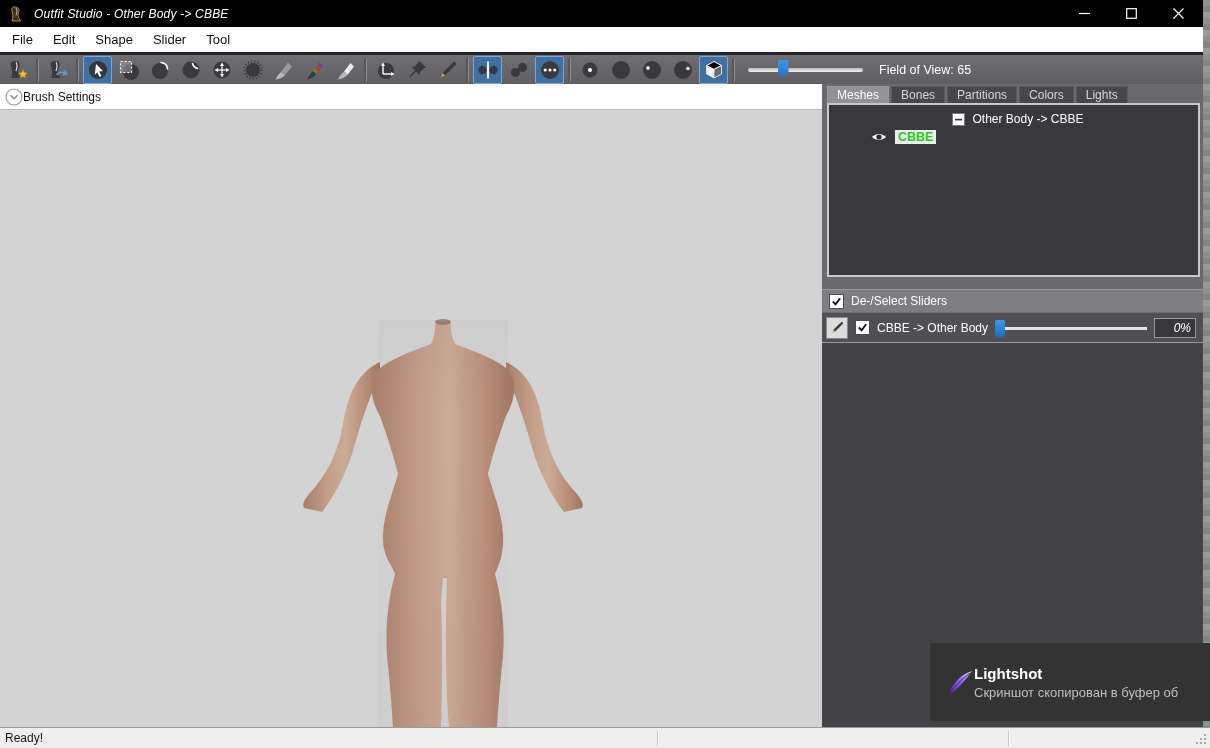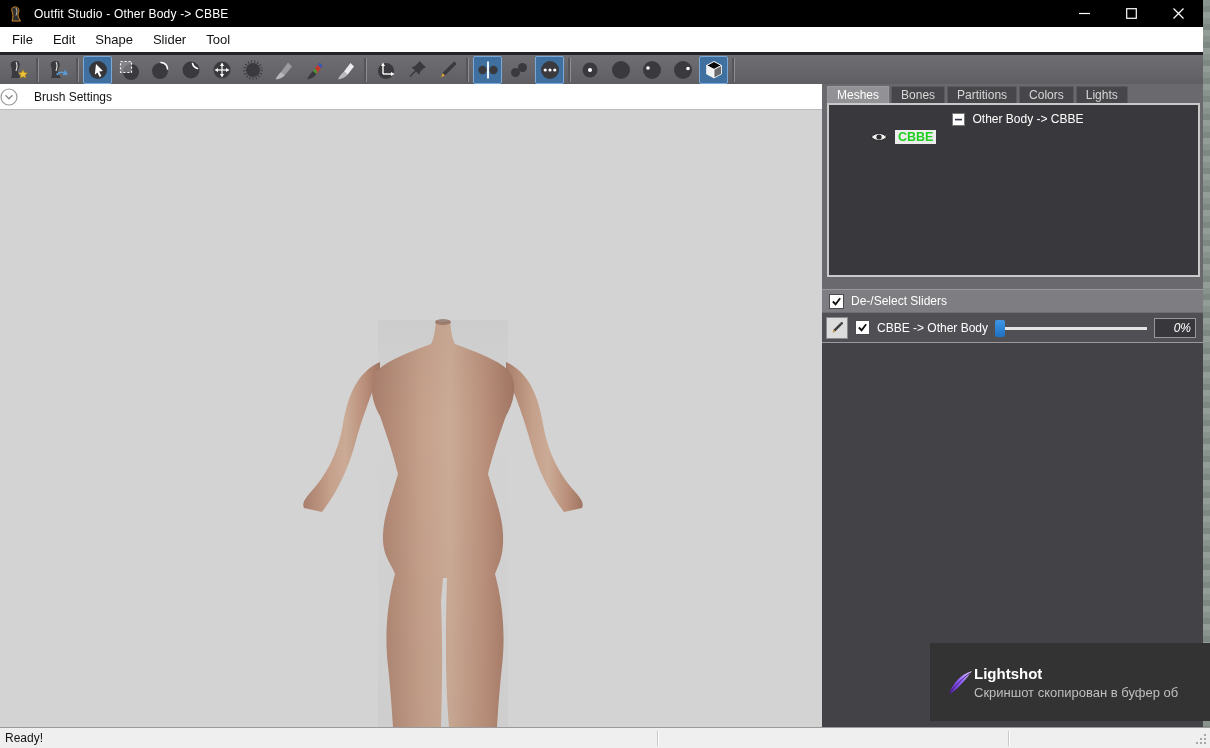--- a/index.html
+++ b/index.html
@@ -1,21 +1,21 @@
 <!DOCTYPE html>
 <html><head>
 <meta charset="utf-8">
 <style>
   html,body{margin:0;padding:0;background:#2a2a2a;}
   .window{position:relative;width:1210px;height:748px;background:#6a6a6e;
     font-family:"Liberation Sans",sans-serif;overflow:hidden;}
 
   
   .titlebar{position:absolute;top:0;left:0;width:1210px;height:27px;background:#000;
-    display:flex;align-items:center;color:#fff;}
+    display:flex;align-items:center;color:#fff;font-style:italic;}
   .app-icon{width:16px;height:16px;margin:0 9px 0 9px;display:flex;}
   .title{font-size:12px;letter-spacing:.2px;}
   .win-controls{margin-left:auto;display:flex;height:100%;margin-right:8px;}
   .win-btn{width:47px;display:flex;align-items:center;justify-content:center;cursor:default;}
 
   
   .menubar{position:absolute;top:27px;left:0;width:1210px;height:25px;background:#fff;
     display:flex;align-items:center;padding-left:2px;box-sizing:border-box;}
   .menu-item{font-size:13px;color:#111;padding:8px 10px;line-height:25px;}
 
@@ -32,21 +32,21 @@
   .fov-group{display:flex;align-items:center;margin-left:10px;}
   .fov-slider{position:relative;width:115px;height:20px;}
   .fov-groove{position:absolute;left:0;right:0;top:8px;height:4px;background:linear-gradient(#bdbdbd,#f2f2f2);border-radius:2px;}
   .fov-thumb{position:absolute;top:0;width:11px;height:19px;background:linear-gradient(#3f97e8,#1f6fc0);
     clip-path:polygon(0 0,100% 0,100% 62%,50% 100%,0 62%);}
   .fov-label{margin-left:16px;color:#fff;font-size:12.5px;white-space:nowrap;}
 
   
   .brush-header{position:absolute;left:0;top:84px;width:822px;height:26px;background:#fff;
     border-bottom:1px solid #bcbcbc;box-sizing:border-box;display:flex;align-items:center;
-    gap:16px;font-size:12px;color:#111;}
+    gap:0;padding-left:5px;font-size:12px;color:#111;}
   .viewport{position:absolute;left:0;top:110px;width:822px;height:617px;background:#d3d3d3;overflow:hidden;}
   .viewport svg{display:block;}
 
   
   .right-panel{position:absolute;left:822px;top:84px;width:381px;height:643px;background:#6a6a6e;
     display:flex;flex-direction:column;box-sizing:border-box;}
   .tabs{display:flex;padding:2px 0 0 5px;height:17px;}
   .tab{font-size:12px;line-height:17px;padding:0 9px;background:#47474b;color:#d6d6d6;
     margin-right:2px;border:1px solid #5a5a5e;border-bottom:none;white-space:nowrap;}
   .tab.active{background:#929296;color:#fff;border-color:#9a9a9e;}
@@ -329,20 +329,27 @@
           <span class="tb-ic">
             <svg viewBox="0 0 22 22" width="22" height="22">
               <polygon points="11,2.5 18.5,6.5 11,10.5 3.5,6.5" fill="#0a0a0a" stroke="#fff" stroke-width="1"></polygon>
               <polygon points="3.5,6.5 11,10.5 11,19 3.5,15" fill="#f2f2f2" stroke="#fff" stroke-width="0.6"></polygon>
               <polygon points="18.5,6.5 11,10.5 11,19 18.5,15" fill="#6a6a6e" stroke="#fff" stroke-width="0.8"></polygon>
             </svg>
           </span>
         </div>
         <div class="tb-sep"></div>
       </div>
+    <div class="fov-group">
+      <div class="fov-slider">
+        <div class="fov-groove"></div>
+        <div class="fov-thumb" id="fovThumb" style="left: calc(30% - 5px);"></div>
+      </div>
+      <span class="fov-label">Field of View: 65</span>
+    </div>
   </div>
 
   <div class="brush-header">
     <span style="display:flex;">
       <svg width="18" height="18" viewBox="0 0 18 18">
           <circle cx="9" cy="9" r="8" fill="#fff" stroke="#9a9a9a" stroke-width="1.2"></circle>
           <path d="M5.5 7.3 L9 10.8 L12.5 7.3" stroke="#8a8a8a" stroke-width="1.4" fill="none"></path>
         </svg>
     </span>
     <span>Brush Settings</span>

